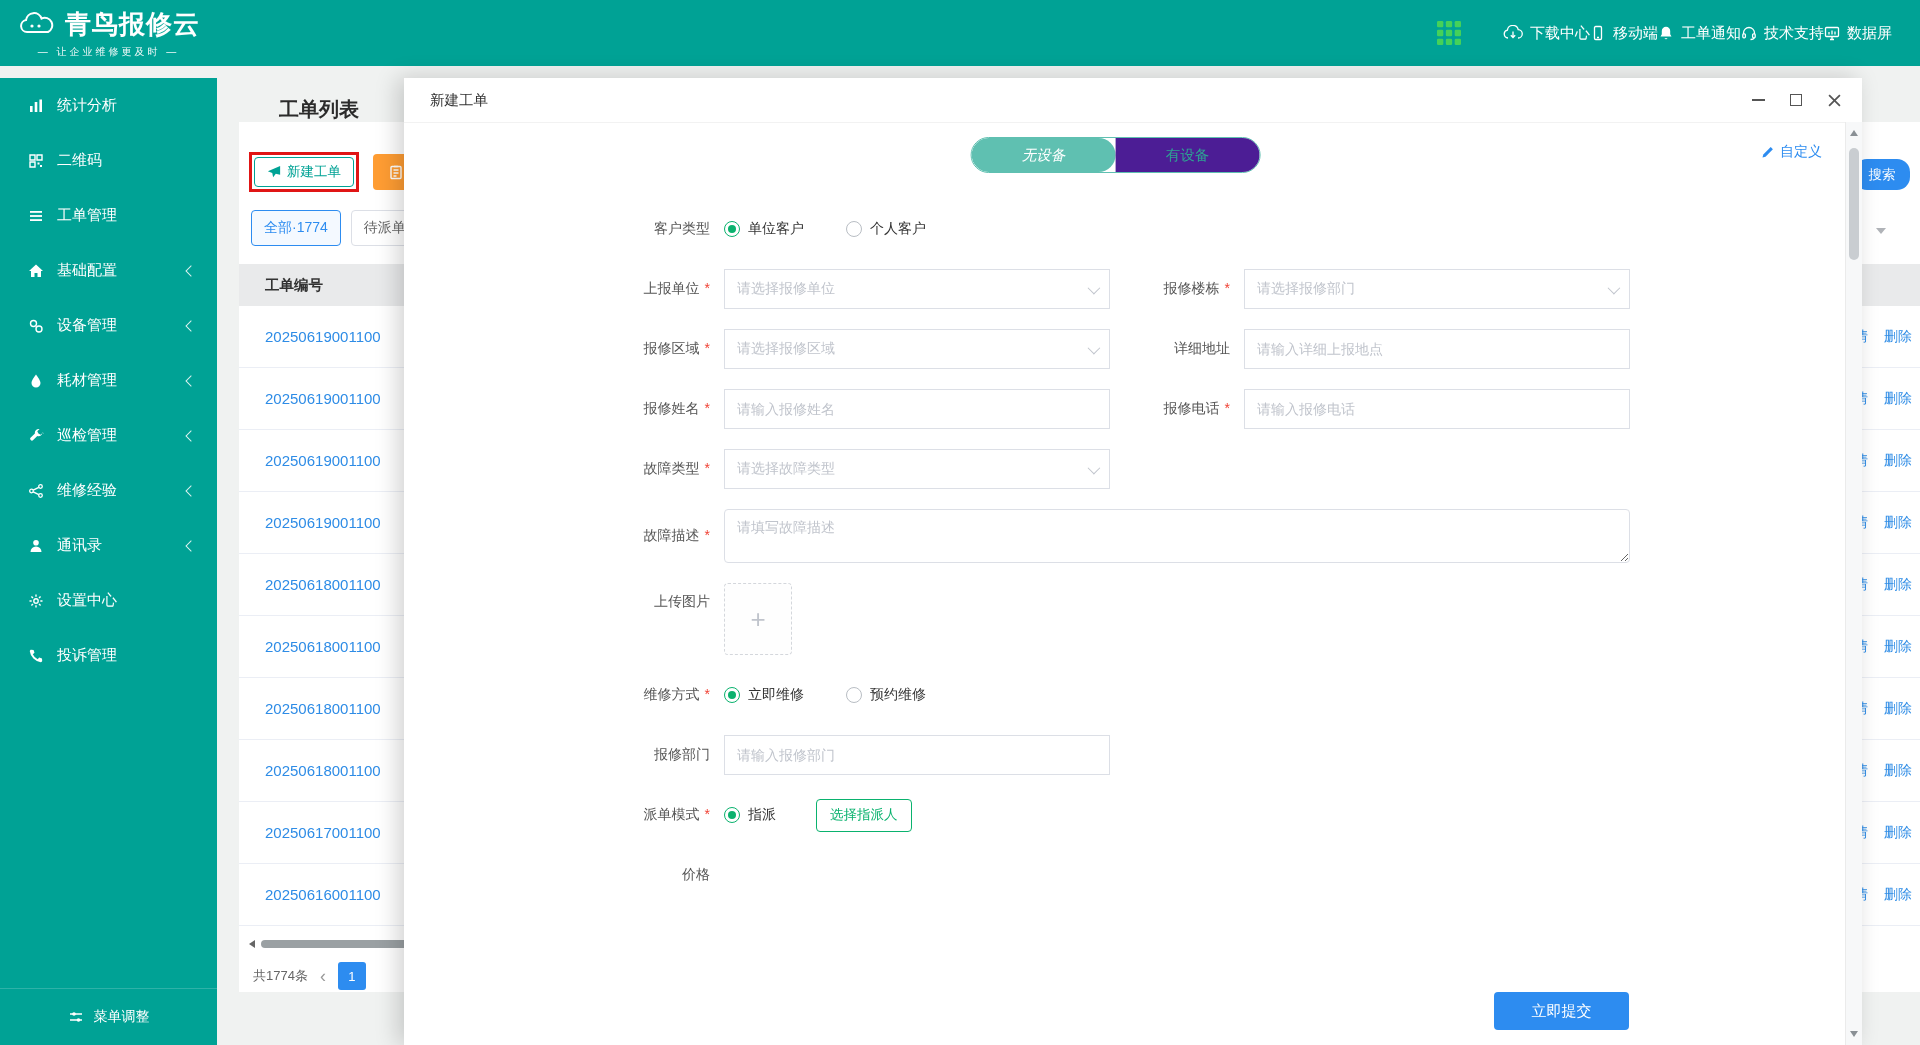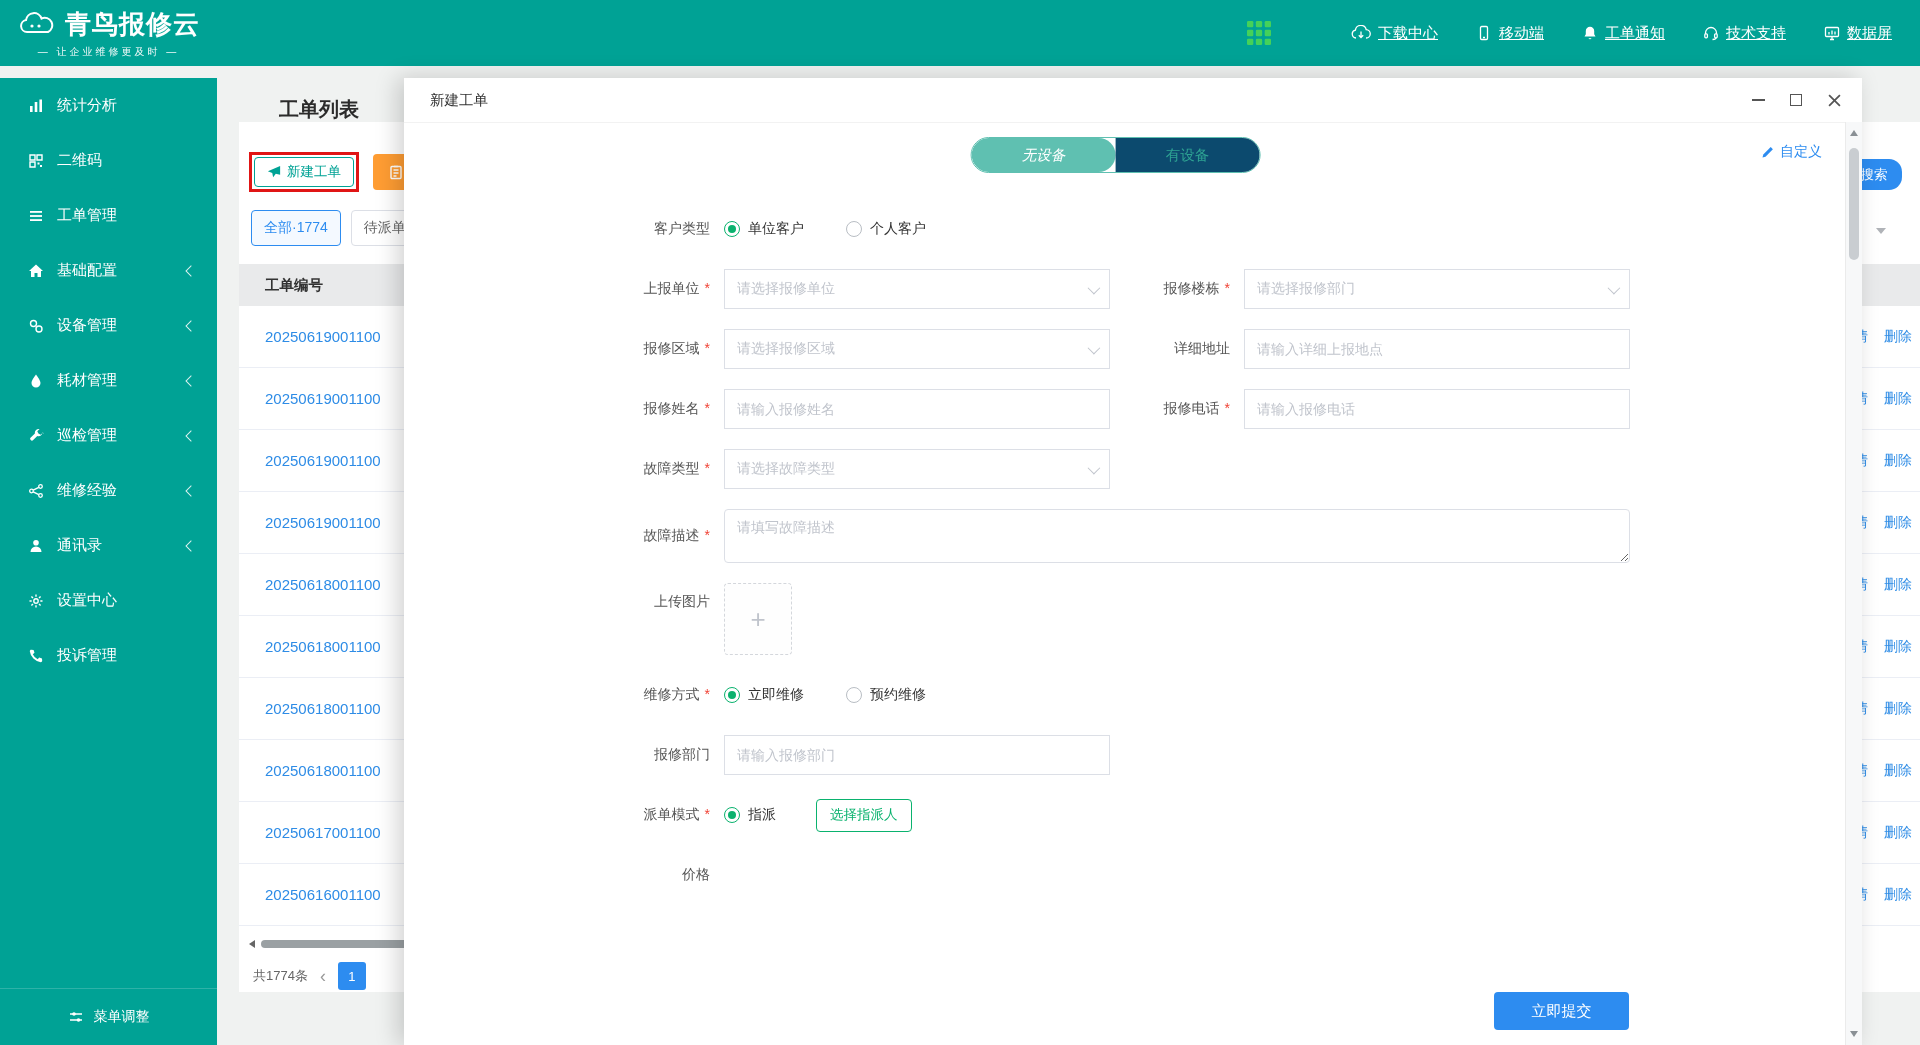--- a/index.html
+++ b/index.html
@@ -9,21 +9,21 @@
     background:#f0f2f1;color:#333;
   }
   svg{display:block;}
 
   
   .app-header{position:absolute;top:0;left:0;right:0;height:66px;background:#00a295;display:flex;align-items:center;color:#fff;z-index:30;}
   .logo{width:217px;display:flex;flex-direction:column;align-items:center;justify-content:center;gap:3px;cursor:pointer;}
   .logo-row{display:flex;align-items:center;gap:8px;}
   .logo-title{font-size:26px;font-weight:bold;letter-spacing:1px;}
   .logo-tag{font-size:10px;letter-spacing:3px;opacity:.95;}
-  .header-right{margin-left:auto;display:flex;align-items:center;gap:38px;padding-right:28px;text-decoration:underline;}
+  .header-right{margin-left:auto;display:flex;align-items:center;padding-right:28px;}
   .hdr-item{display:flex;align-items:center;gap:7px;font-size:15px;cursor:pointer;white-space:nowrap;}
   .apps-grid{margin-right:42px;cursor:pointer;}
 
   
   .sidebar{position:absolute;top:78px;left:0;bottom:0;width:217px;background:#00a295;color:#fff;z-index:20;}
   .sb-item{height:55px;display:flex;align-items:center;gap:13px;padding:0 22px 0 28px;font-size:15px;cursor:pointer;}
   .sb-item .sb-ico{width:16px;height:16px;flex:0 0 16px;color:#fff;}
   .sb-label{flex:1;}
   .chev-l{width:7px;height:7px;border-left:1.6px solid rgba(255,255,255,.85);border-bottom:1.6px solid rgba(255,255,255,.85);transform:rotate(45deg);}
   .sb-footer{position:absolute;bottom:0;left:0;right:0;height:56px;display:flex;align-items:center;justify-content:center;gap:10px;font-size:14px;border-top:1px solid rgba(255,255,255,.18);cursor:pointer;}
@@ -45,35 +45,35 @@
   .wo-row{height:61px;border-bottom:1px solid #ebeef5;display:flex;align-items:center;padding-left:26px;position:relative;background:#fff;}
   .wo-no{color:#2e8ce6;font-size:15px;cursor:pointer;}
   .wo-actions{position:absolute;right:8px;display:flex;gap:16px;font-size:14px;}
   .lnk{color:#2e8ce6;cursor:pointer;white-space:nowrap;}
   .h-scroll{margin:14px 0 0 12px;height:8px;position:relative;}
   .h-arrow{position:absolute;left:-2px;top:0;width:0;height:0;border-top:4px solid transparent;border-bottom:4px solid transparent;border-right:6px solid #666;}
   .h-thumb{position:absolute;left:10px;top:0;width:420px;height:8px;background:#9aa0a3;border-radius:4px;cursor:pointer;}
   .pager{margin:14px 0 0 14px;display:flex;align-items:center;gap:12px;font-size:13px;color:#666;}
   .pager-prev{color:#999;font-size:18px;cursor:pointer;}
   .pager-page{width:28px;height:28px;background:#2d8cf0;color:#fff;border-radius:3px;display:flex;align-items:center;justify-content:center;font-size:13px;cursor:pointer;}
-  .search-btn{position:absolute;top:37px;right:18px;width:56px;height:31px;background:#2d8cf0;color:#fff;border:none;border-radius:13px;font-size:13.5px;cursor:pointer;overflow:hidden;white-space:nowrap;}
+  .search-btn{position:absolute;top:37px;right:10px;width:56px;height:31px;background:#2d8cf0;color:#fff;border:none;border-radius:13px;font-size:13.5px;cursor:pointer;overflow:hidden;white-space:nowrap;}
   .filter-caret{position:absolute;top:106px;right:34px;width:0;height:0;border-left:5px solid transparent;border-right:5px solid transparent;border-top:6px solid #b0b3b8;}
 
   
   .modal{position:absolute;left:404px;top:78px;width:1458px;bottom:0;background:#fff;box-shadow:-6px 0 22px rgba(0,0,0,.18);z-index:40;}
   .m-header{height:44px;display:flex;align-items:center;padding-left:26px;font-size:14.5px;color:#333;border-bottom:1px solid #f2f2f2;position:relative;}
   .m-controls{position:absolute;top:0;right:20px;height:44px;display:flex;align-items:center;gap:22px;}
   .mc{cursor:pointer;display:flex;align-items:center;justify-content:center;width:16px;height:16px;}
   .ic-min{width:13px;height:2px;background:#555;}
   .ic-max{width:10px;height:10px;border:1.6px solid #555;}
   .m-toggle-row{position:relative;height:48px;margin-top:14px;}
   .seg-group{position:absolute;left:50%;transform:translateX(-56%);display:flex;border:1px solid #5fc0b1;border-radius:18px;overflow:hidden;height:34px;}
   .seg{width:144px;line-height:34px;text-align:center;font-size:14.5px;cursor:pointer;}
   .seg-on{background:#5fc0b1;color:#fff;border-radius:17px;font-style:italic;}
-  .seg-off{background:#0c4a6e;color:#2ea393;}
+  .seg-off{background:#4c1d95;color:#2ea393;}
   .customize{position:absolute;right:40px;top:6px;display:flex;align-items:center;gap:5px;color:#2d8cf0;font-size:14px;cursor:pointer;}
   .modal-form{margin-top:24px;}
   .f-row{display:grid;grid-template-columns:320px 386px 134px 386px;align-items:center;margin-bottom:20px;min-height:40px;}
   .f-label{text-align:right;padding-right:14px;font-size:14px;color:#555;white-space:nowrap;}
   .req{color:#f04134;margin-left:5px;}
   .inp,.select{height:40px;border:1px solid #dcdfe6;border-radius:0;background:#fff;box-sizing:border-box;}
   .inp{width:100%;padding:0 12px;font-size:14px;color:#333;outline:none;font-family:inherit;}
   .inp::placeholder{color:#c0c4cc;}
   .select{display:flex;align-items:center;justify-content:space-between;padding:0 12px;cursor:pointer;}
   .select .ph{color:#c0c4cc;font-size:14px;}

